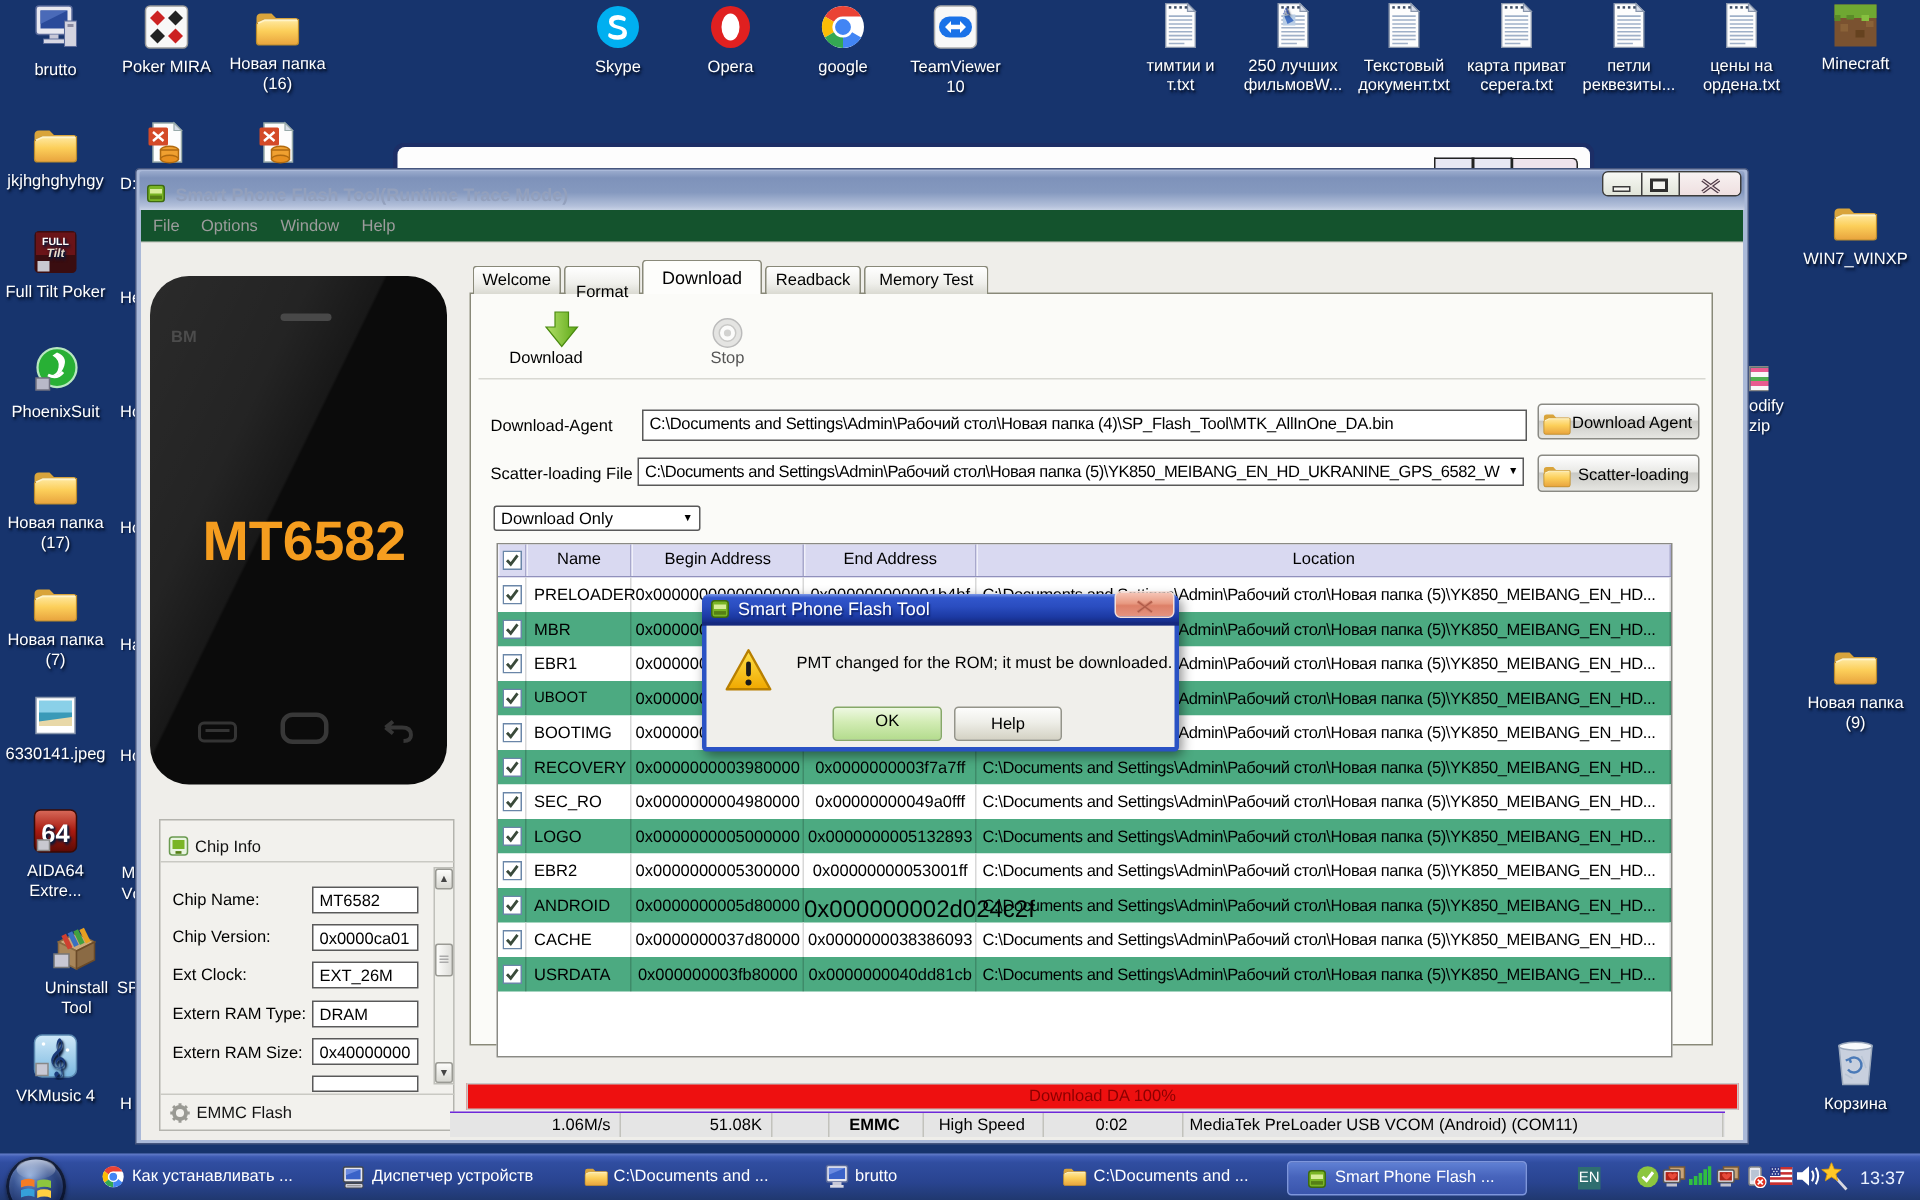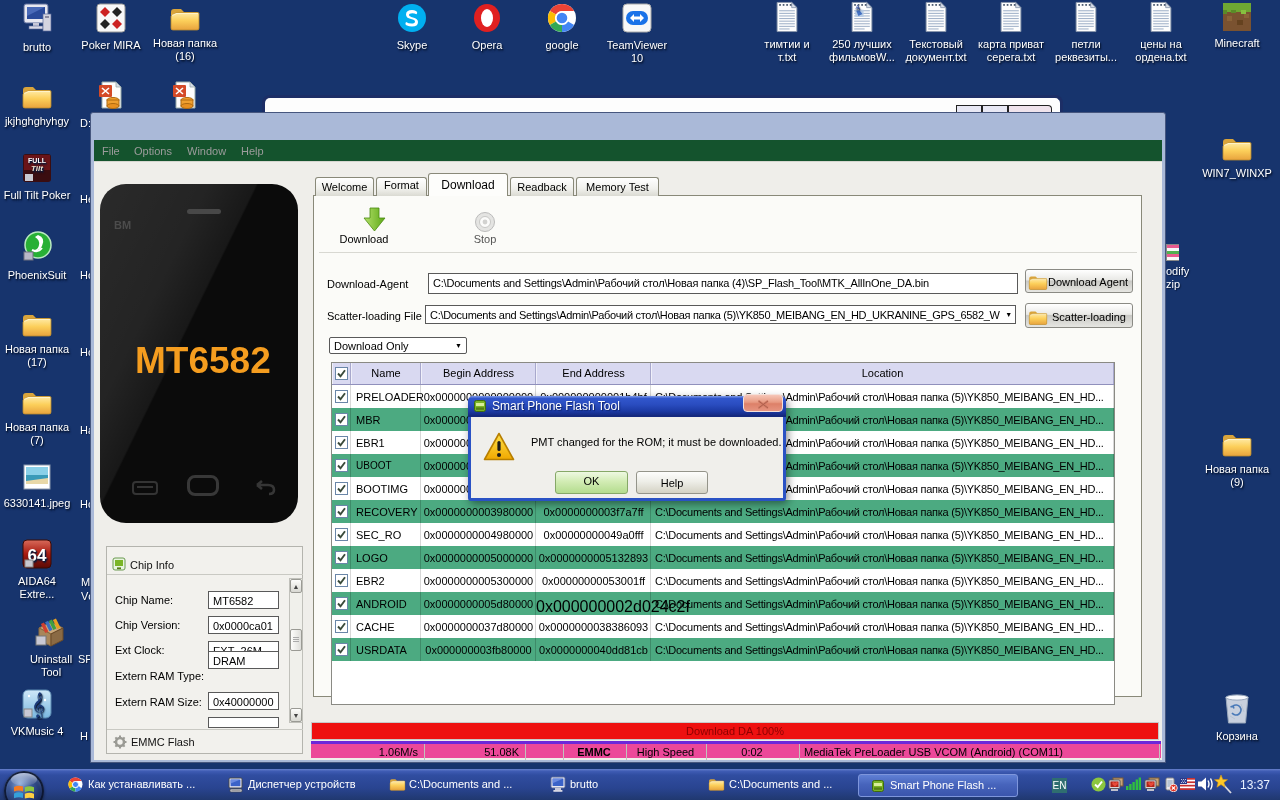--- a/index.html
+++ b/index.html
@@ -243,20 +243,38 @@
     </svg>Корзина</div>
 
 <div class="abs" style="left:262px;top:95px;width:801px;height:20px;background:#fdfdfd;border:3px solid #1c2e66;border-bottom:none;border-radius:8px 8px 0 0;"></div>
 <div class="abs" style="left:956px;top:104px;width:100px;height:9px;">
 <div class="abs" style="left:0;top:1px;width:26px;height:8px;background:#e8e8f4;border:1px solid #222;border-bottom:none;"></div>
 <div class="abs" style="left:26px;top:1px;width:26px;height:8px;background:#e8e8f4;border:1px solid #222;border-bottom:none;"></div>
 <div class="abs" style="left:52px;top:1px;width:44px;height:8px;background:#efe3ec;border:1px solid #222;border-bottom:none;border-radius:0 4px 0 0;"></div>
 </div>
 
 <div class="abs" id="mainwin" style="left:90px;top:112px;width:1076px;height:651px;border:1px solid #46567e;background:#aab9d8;border-radius:3px 3px 0 0;">
+  <div class="abs" id="titlebar" style="left:2px;top:1px;width:1070px;height:26px;background:linear-gradient(#9aabcd 0%,#7e92ba 18%,#8599bf 55%,#b3c0da 90%,#c8d2e6 100%);border-radius:2px 2px 0 0;">
+    <svg class="abs" style="left:5px;top:9px" width="12" height="12">
+        <use href="#appicon"></use>
+      </svg>
+    <div class="abs" style="left:24px;top:9px;font-size:12px;font-weight:bold;color:#93a0bc;">Smart Phone Flash Tool(Runtime Trace Mode)</div>
+
+    <div class="abs" style="left:975px;top:0px;width:93px;height:17px;background:#e9ece4;border:1px solid #3c3c3c;border-radius:4px;overflow:hidden;">
+      <div class="abs" style="left:0;top:0;width:25px;height:17px;background:linear-gradient(#f8f9f5,#dde1d5);"></div>
+      <div class="abs" style="left:25px;top:0;width:25px;height:17px;background:linear-gradient(#f8f9f5,#dde1d5);border-left:1px solid #3c3c3c;"></div>
+      <div class="abs" style="left:50px;top:0;width:43px;height:17px;background:linear-gradient(#f8f2f2,#edddde);border-left:1px solid #3c3c3c;"></div>
+      <div class="abs" style="left:6px;top:9px;width:12px;height:4px;border:1px solid #3a3a3a;background:#f4f4f0;"></div>
+      <div class="abs" style="left:31px;top:4px;width:12px;height:9px;border:2px solid #2f2f2f;background:#f4f4f0;"></div>
+      <svg class="abs" style="left:65px;top:4px" width="13" height="10">
+          <path d="M1 1 L12 9 M12 1 L1 9" stroke="#4d3a48" stroke-width="2.6"></path>
+          <path d="M1 1 L12 9 M12 1 L1 9" stroke="#f0dede" stroke-width="1"></path>
+        </svg>
+    </div>
+  </div>
   <div class="abs" id="menubar" style="left:3px;top:27px;width:1068px;height:22px;background:#14532d;border-bottom:1px solid #d6d6d0;">
     <span class="abs" style="left:8px;top:5px;font-size:11px;color:#9c9c9c;">File</span>
     <span class="abs" style="left:40px;top:5px;font-size:11px;color:#9c9c9c;">Options</span>
     <span class="abs" style="left:93px;top:5px;font-size:11px;color:#9c9c9c;">Window</span>
     <span class="abs" style="left:147px;top:5px;font-size:11px;color:#9c9c9c;">Help</span>
   </div>
   <div class="abs" id="client" style="left:3px;top:49px;width:1068px;height:598px;background:#efeeea;"></div>
 
   <div class="abs" style="left:9px;top:71px;width:198px;height:339px;border-radius:26px;background:#0b0b0b;overflow:hidden;">
     <div class="abs" style="left:0;top:0;width:198px;height:339px;background:linear-gradient(116deg,rgba(255,255,255,0.13) 0%,rgba(255,255,255,0.10) 30%,rgba(255,255,255,0.055) 43%,rgba(0,0,0,0) 43.6%);"></div>
@@ -281,21 +299,21 @@
     <div class="abs" style="left:23px;top:12px;font-size:11px;color:#111;">Chip Info</div>
     <div class="abs" style="left:0px;top:27px;width:196px;height:1px;background:#c9c9c3;"></div>
     <div class="abs" style="left:8px;top:47px;font-size:11px;">Chip Name:</div>
     <div class="abs" style="left:8px;top:72px;font-size:11px;">Chip Version:</div>
     <div class="abs" style="left:8px;top:97px;font-size:11px;">Ext Clock:</div>
     <div class="abs" style="left:8px;top:123px;font-size:11px;">Extern RAM Type:</div>
     <div class="abs" style="left:8px;top:149px;font-size:11px;">Extern RAM Size:</div>
     <div class="tbx" style="left:101px;top:44px;width:71px;height:18px;">MT6582</div>
     <div class="tbx" style="left:101px;top:69px;width:71px;height:18px;">0x0000ca01</div>
     <div class="tbx" style="left:101px;top:94px;width:71px;height:18px;">EXT_26M</div>
-    <div class="tbx" style="left:101px;top:104px;width:71px;height:18px;">DRAM</div>
+    <div class="tbx" style="left:101px;top:120px;width:71px;height:18px;">DRAM</div>
     <div class="tbx" style="left:101px;top:145px;width:71px;height:18px;">0x40000000</div>
     <div class="tbx" style="left:101px;top:170px;width:71px;height:11px;"></div>
 
     <div class="abs" style="left:182px;top:31px;width:14px;height:145px;background:#f0f0eb;border:1px solid #c0c0ba;">
       <div style="position:absolute;left:0;top:0;width:12px;height:14px;background:linear-gradient(#fdfdfb,#d8d8d2);border:1px solid #9a9a94;border-radius:2px;text-align:center;font-size:7px;line-height:13px;color:#444;">▲</div>
       <div style="position:absolute;left:0;bottom:0;width:12px;height:14px;background:linear-gradient(#fdfdfb,#d8d8d2);border:1px solid #9a9a94;border-radius:2px;text-align:center;font-size:7px;line-height:14px;color:#444;">▼</div>
       <div style="position:absolute;left:0;top:50px;width:12px;height:22px;background:linear-gradient(90deg,#fdfdfb,#dededa);border:1px solid #9a9a94;border-radius:2px;">
           <div style="margin:7px 2px 0;height:1px;background:#aaa;box-shadow:0 2px 0 #aaa,0 4px 0 #aaa;"></div>
         </div>
     </div>
@@ -312,21 +330,21 @@
           <line x1="11.6" y1="2.4" x2="9.8" y2="4.2"></line>
           <line x1="4.2" y1="9.8" x2="2.4" y2="11.6"></line>
         </g>
       </svg>
     <div class="abs" style="left:24px;top:189px;font-size:11px;color:#111;">EMMC Flash</div>
   </div>
 
   <div class="abs" style="left:222px;top:82px;width:829px;height:502px;background:#fbfbf8;border:1px solid #898979;"></div>
 
   <div class="abs" style="left:224px;top:64px;width:59px;height:19px;background:linear-gradient(#ffffff,#f0f0ec 60%,#dadad2);border:1px solid #898979;border-bottom:none;border-radius:3px 3px 0 0;font-size:11px;text-align:center;padding-top:3px;">Welcome</div>
-  <div class="abs" style="left:285px;top:64px;width:51px;height:19px;background:linear-gradient(#ffffff,#f0f0ec 60%,#dadad2);border:1px solid #898979;border-bottom:none;border-radius:3px 3px 0 0;font-size:11px;text-align:center;padding-top:1px;">Format</div>
+  <div class="abs" style="left:285px;top:64px;width:51px;height:19px;background:linear-gradient(#ffffff,#f0f0ec 60%,#dadad2);border:1px solid #898979;border-bottom:none;border-radius:3px 3px 0 0;font-size:11px;text-align:center;padding-top:11px;">Format</div>
   <div class="abs" style="left:337px;top:60px;width:80px;height:23px;background:#fdfdfb;border:1px solid #898979;border-bottom:none;border-radius:3px 3px 0 0;font-size:12px;text-align:center;padding-top:4px;z-index:2;">Download</div>
   <div class="abs" style="left:419px;top:64px;width:64px;height:19px;background:linear-gradient(#ffffff,#f0f0ec 60%,#dadad2);border:1px solid #898979;border-bottom:none;border-radius:3px 3px 0 0;font-size:11px;text-align:center;padding-top:3px;">Readback</div>
   <div class="abs" style="left:485px;top:64px;width:83px;height:19px;background:linear-gradient(#ffffff,#f0f0ec 60%,#dadad2);border:1px solid #898979;border-bottom:none;border-radius:3px 3px 0 0;font-size:11px;text-align:center;padding-top:3px;">Memory Test</div>
 
   <svg class="abs" style="left:272px;top:94px;" width="23" height="26">
       <defs>
         <linearGradient id="ga" x1="0" y1="0" x2="1" y2="0">
           <stop offset="0" stop-color="#b3e06a"></stop>
           <stop offset="1" stop-color="#5da816"></stop>
         </linearGradient>
@@ -554,21 +572,21 @@
           <path d="M3 6.5 L5.5 9.2 L10 3.2" stroke="#3a4a3a" stroke-width="1.9" fill="none"></path>
         </svg>
         <div style="position:absolute;left:24px;top:6px;font-size:11px;white-space:nowrap;">USRDATA</div>
         <div style="position:absolute;left:89px;top:6px;width:115px;text-align:center;font-size:11px;">0x000000003fb80000</div>
         <div style="position:absolute;left:204px;top:6px;width:115px;text-align:center;font-size:11px;">0x0000000040dd81cb</div>
         <div style="position:absolute;left:323px;top:6px;width:460px;font-size:11px;letter-spacing:-0.25px;white-space:nowrap;overflow:hidden;">C:\Documents and Settings\Admin\Рабочий стол\Новая папка (5)\YK850_MEIBANG_EN_HD...</div>
       </div>
     </div>
 
   <div class="abs" style="left:220px;top:609px;width:848px;height:18px;background:#ee1010;border:1px solid #c8c8c8;text-align:center;font-size:11px;color:#8b0000;padding-top:2px;">Download DA 100%</div>
-  <div class="abs" id="statusbar" style="left:220px;top:628px;width:850px;height:17px;background:#ec4899;border-top:3px solid #6d28d9;">
+  <div class="abs" id="statusbar" style="left:209px;top:628px;width:850px;height:17px;background:#e5e5e5;border-top:1px solid #6d28d9;">
       <div style="position:absolute;left:0px;top:0;width:114px;height:16px;border-right:1px solid #c2c2bc;font-size:11px;text-align:right;padding:2px 6px 0 4px;box-sizing:border-box;white-space:nowrap;">1.06M/s</div>
       <div style="position:absolute;left:114px;top:0;width:101px;height:16px;border-right:1px solid #c2c2bc;font-size:11px;text-align:right;padding:2px 6px 0 4px;box-sizing:border-box;white-space:nowrap;">51.08K</div>
       <div style="position:absolute;left:215px;top:0;width:38px;height:16px;border-right:1px solid #c2c2bc;font-size:11px;text-align:left;padding:2px 6px 0 4px;box-sizing:border-box;white-space:nowrap;"></div>
       <div style="position:absolute;left:253px;top:0;width:63px;height:16px;border-right:1px solid #c2c2bc;font-size:11px;font-weight:bold;text-align:center;padding:2px 6px 0 4px;box-sizing:border-box;white-space:nowrap;">EMMC</div>
       <div style="position:absolute;left:316px;top:0;width:80px;height:16px;border-right:1px solid #c2c2bc;font-size:11px;text-align:center;padding:2px 6px 0 4px;box-sizing:border-box;white-space:nowrap;">High Speed</div>
       <div style="position:absolute;left:396px;top:0;width:93px;height:16px;border-right:1px solid #c2c2bc;font-size:11px;text-align:center;padding:2px 6px 0 4px;box-sizing:border-box;white-space:nowrap;">0:02</div>
       <div style="position:absolute;left:489px;top:0;width:360px;height:16px;border-right:1px solid #c2c2bc;font-size:11px;text-align:left;padding:2px 6px 0 4px;box-sizing:border-box;white-space:nowrap;">MediaTek PreLoader USB VCOM (Android) (COM11)</div>
     </div>
 </div>
 

